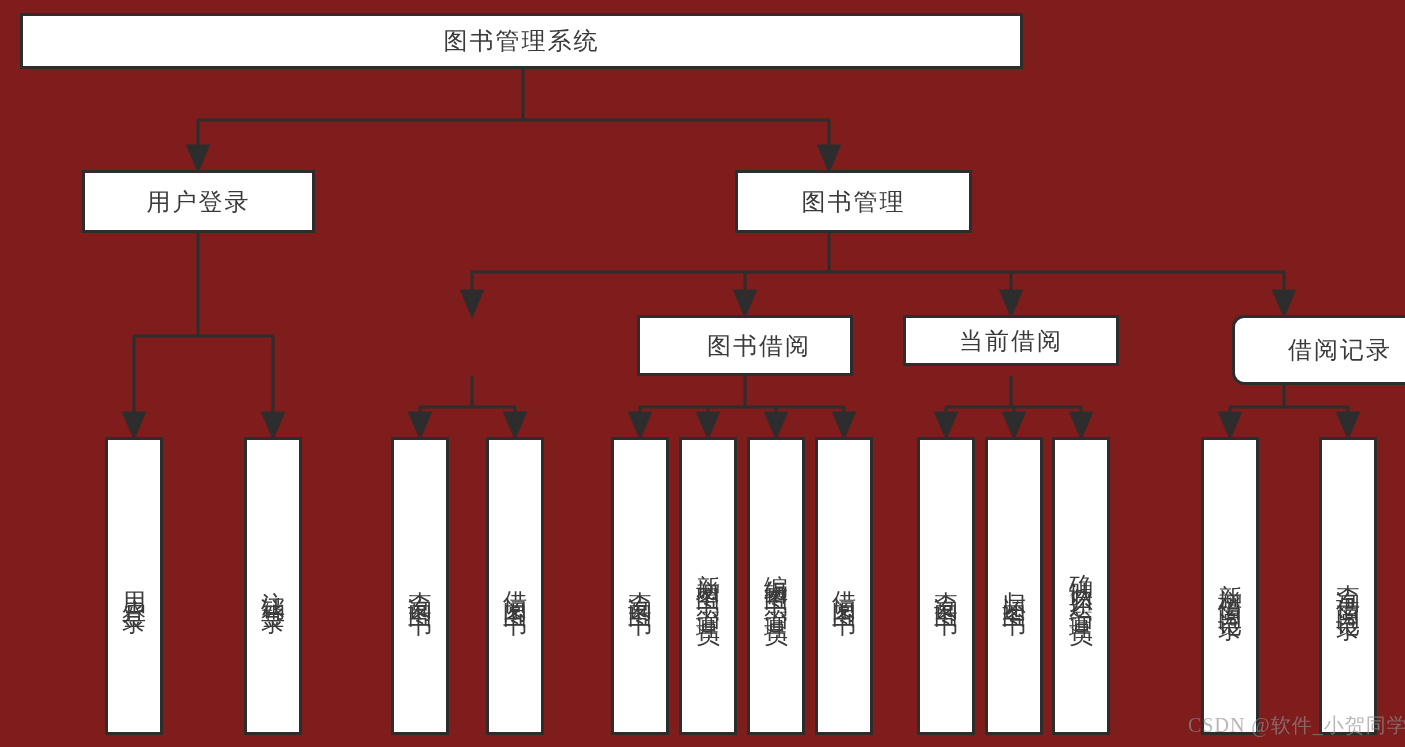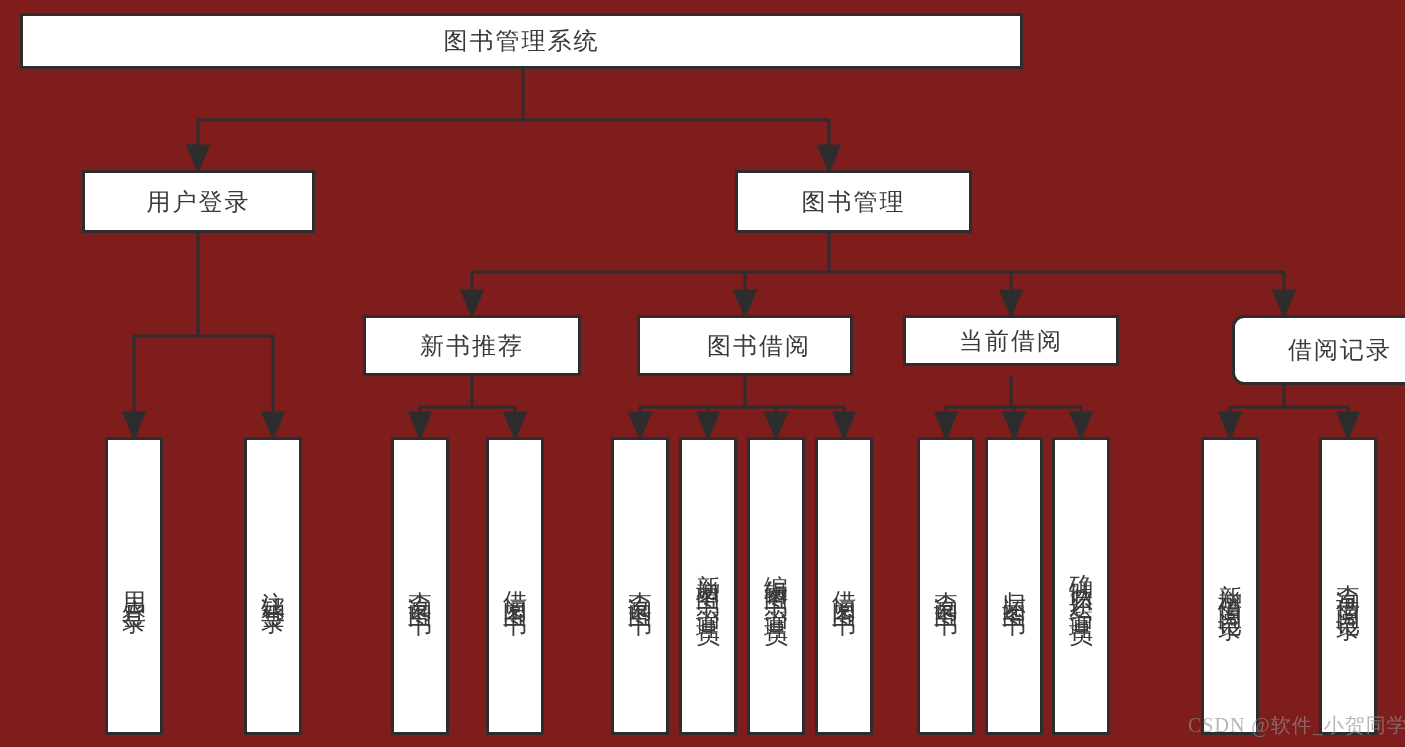--- a/index.html
+++ b/index.html
@@ -129,23 +129,20 @@
     <span>图书管理系统</span>
   </div>
 
   <div class="box n-l2-0">
     <span>用户登录</span>
   </div>
   <div class="box n-l2-1">
     <span>图书管理</span>
   </div>
 
-  <div class="box n-l3-0">
-    <span>新书推荐</span>
-  </div>
   <div class="box n-l3-1">
     <span>图书借阅</span>
   </div>
   <div class="box n-l3-2">
     <span>当前借阅</span>
   </div>
   <div class="box n-l3-3">
     <span>借阅记录</span>
   </div>
 

